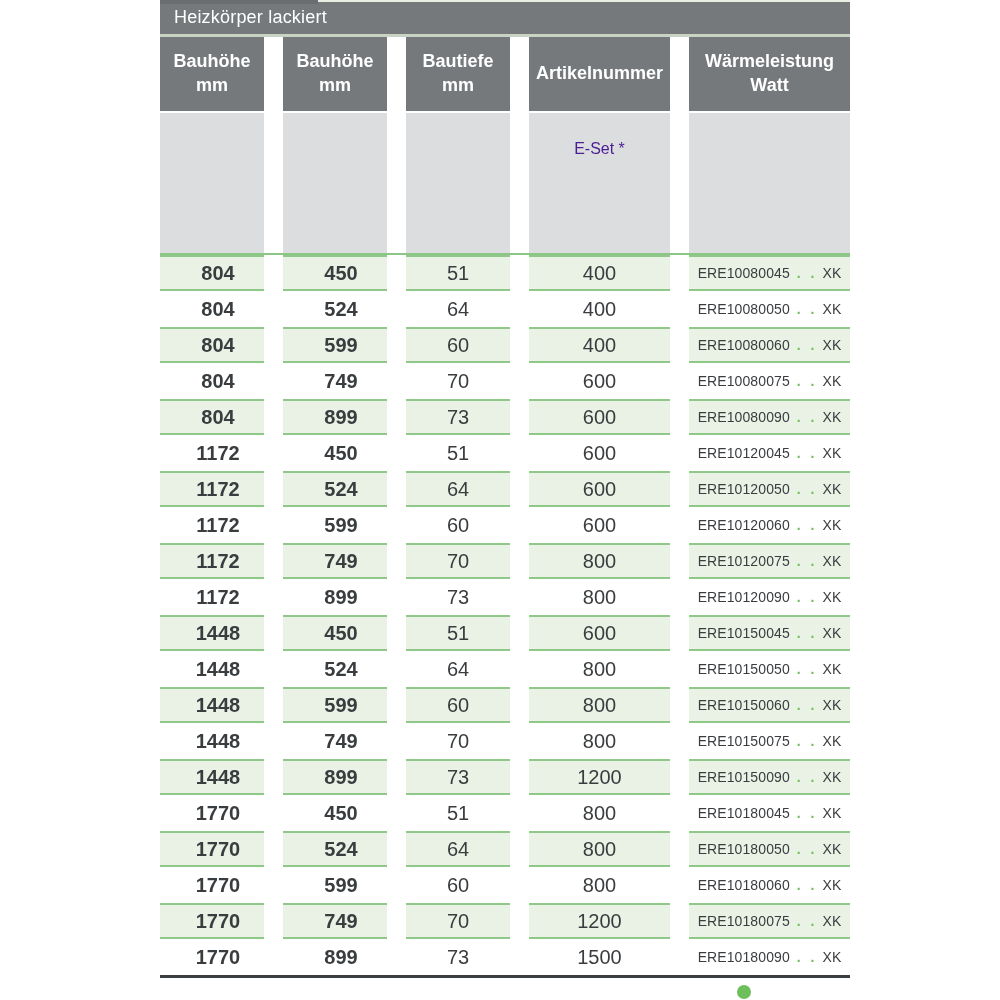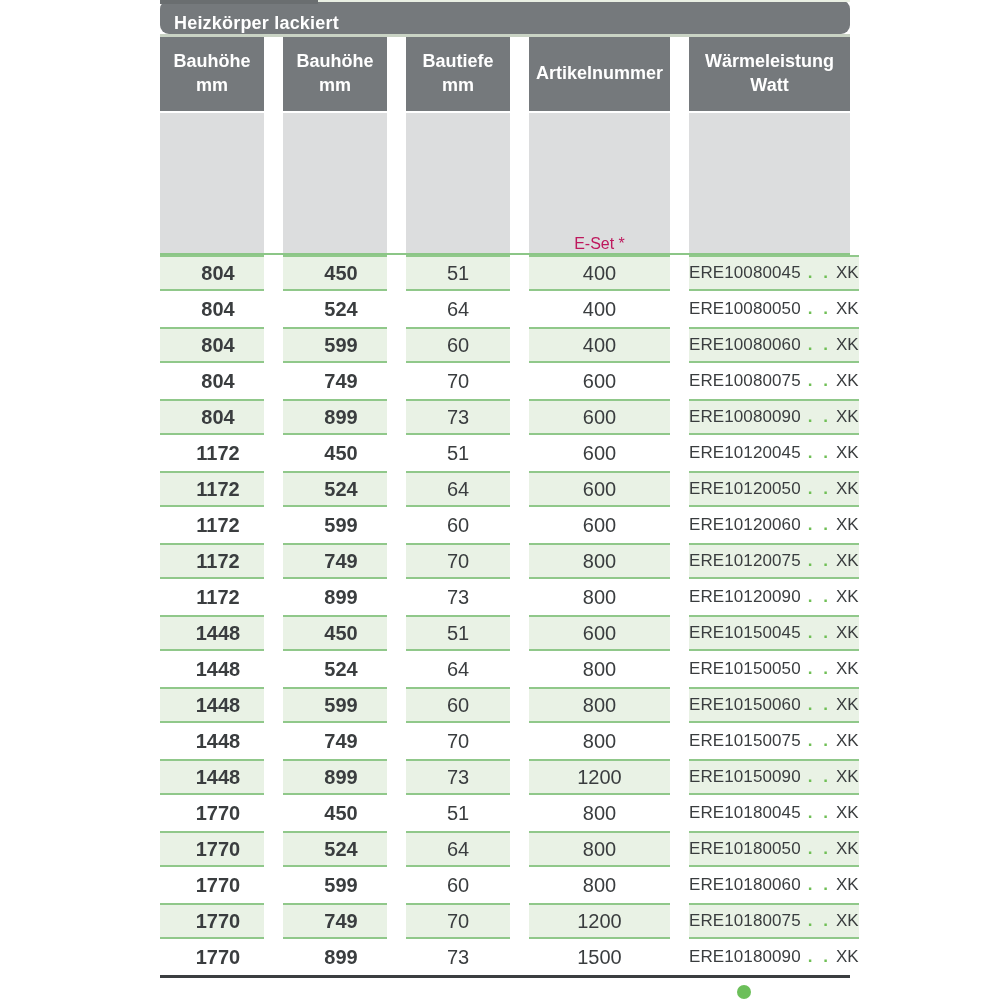--- a/index.html
+++ b/index.html
@@ -40,27 +40,26 @@
     height: 2px;
     background: #e9efe3;
     z-index: 3;
   }
   .title-bar {
     position: relative;
     height: 34px;
     background: #75797c;
     color: #ffffff;
     font-size: 18px;
-    font-weight: bold;
+    font-weight: normal;
     display: flex;
-    align-items: flex-end;
+    align-items: center;
     padding-left: 14px;
     box-sizing: border-box;
     letter-spacing: 0.2px;
-    border-radius: 9px;
   }
   .title-separator {
     height: 3px;
     background: #c9d3c4;
   }
   .grid-row {
     display: grid;
     grid-template-columns: 104px 104px 104px 141px 1fr;
     column-gap: 19px;
   }
@@ -79,24 +78,24 @@
   }
   .header-gap {
     height: 2px;
     background: #ffffff;
   }
   .subheader-row .cell {
     height: 140px;
     background: #dcddde;
     display: flex;
     justify-content: center;
-    align-items: flex-end;
+    align-items: flex-start;
     padding-top: 27px;
     box-sizing: border-box;
-    color: #be185d;
+    color: #4c1d95;
     font-size: 16px;
   }
   .green-top-line {
     height: 2px;
     background: #8cc687;
   }
   .data-row .cell {
     height: 36px;
     display: flex;
     align-items: center;
@@ -108,21 +107,21 @@
   }
   .data-row.green .cell {
     background: #e9f2e5;
     border-top: 2px solid #90c88a;
     border-bottom: 2px solid #90c88a;
   }
   .data-row.white .cell {
     background: #ffffff;
   }
   .data-row .cell.bold { font-weight: bold; padding-left: 12px; }
-  .data-row .cell.artikel { font-size: 17px; letter-spacing: 0.1px; }
+  .data-row .cell.artikel { font-size: 14px; letter-spacing: 0.1px; }
   .art-dots {
     color: #6fbf55;
     font-weight: bold;
     margin: 0 5px 0 7px;
     letter-spacing: 3px;
   }
   .bottom-rule {
     height: 3px;
     background: #3b3e40;
   }

